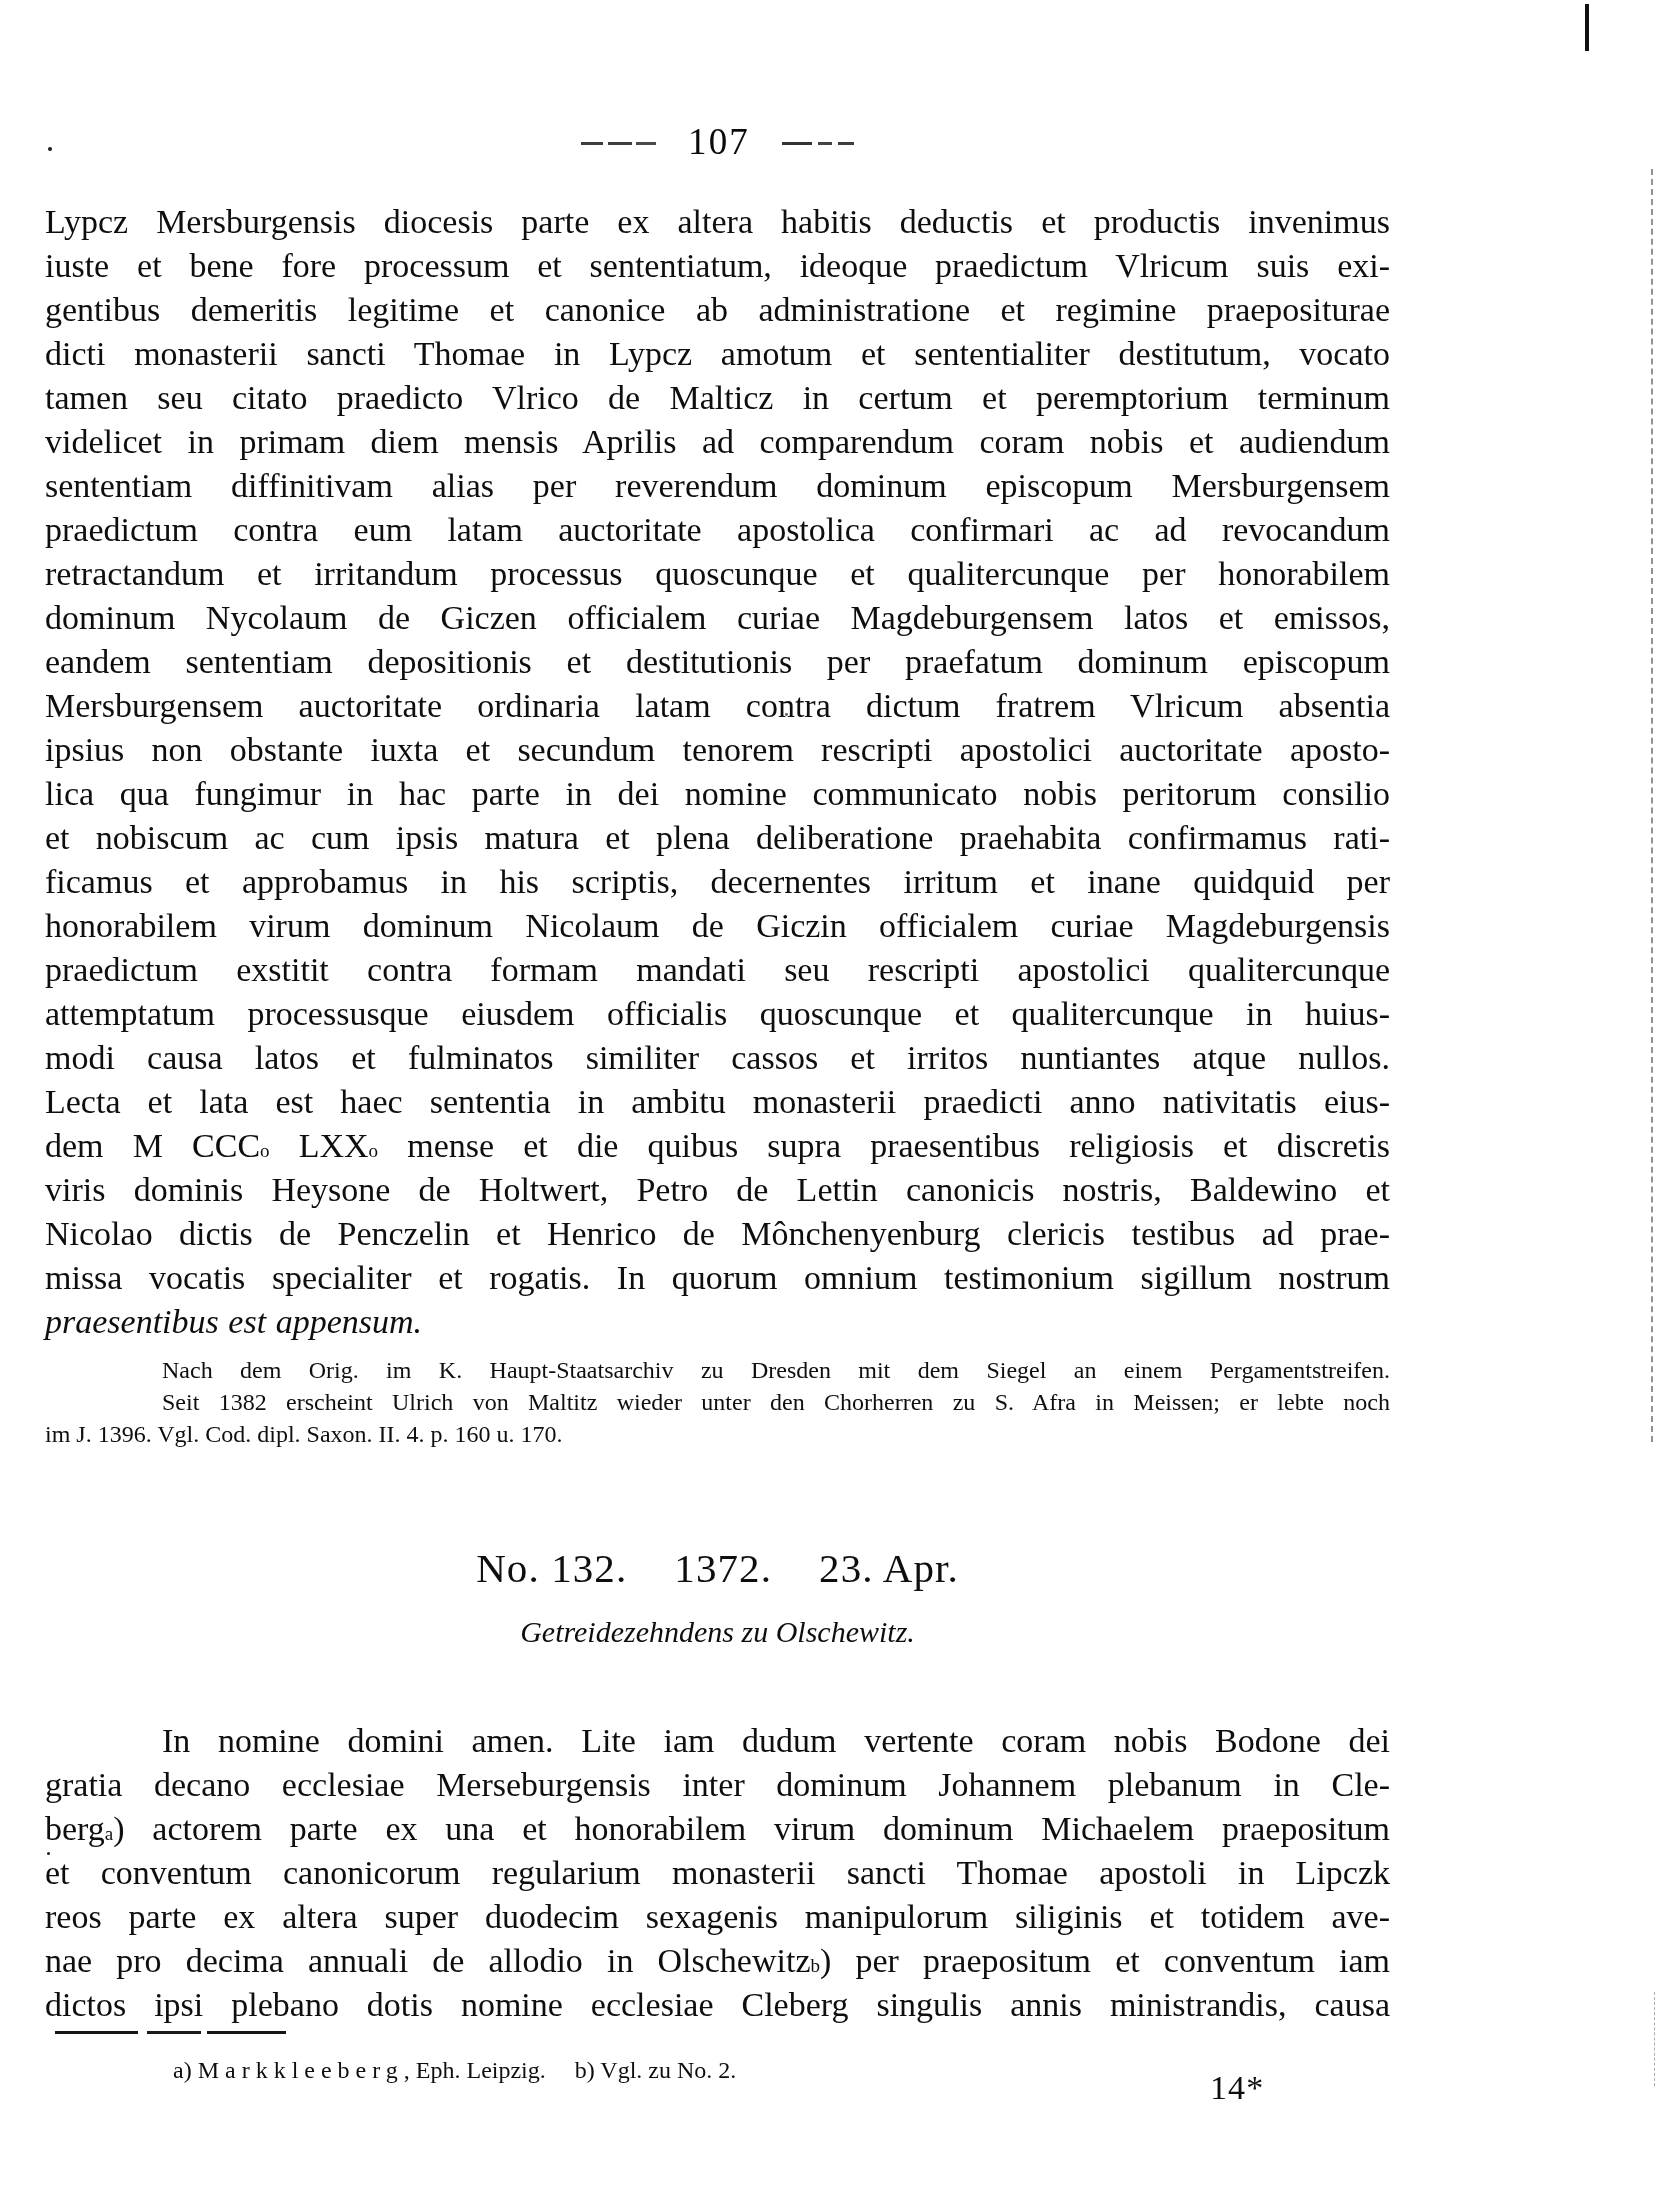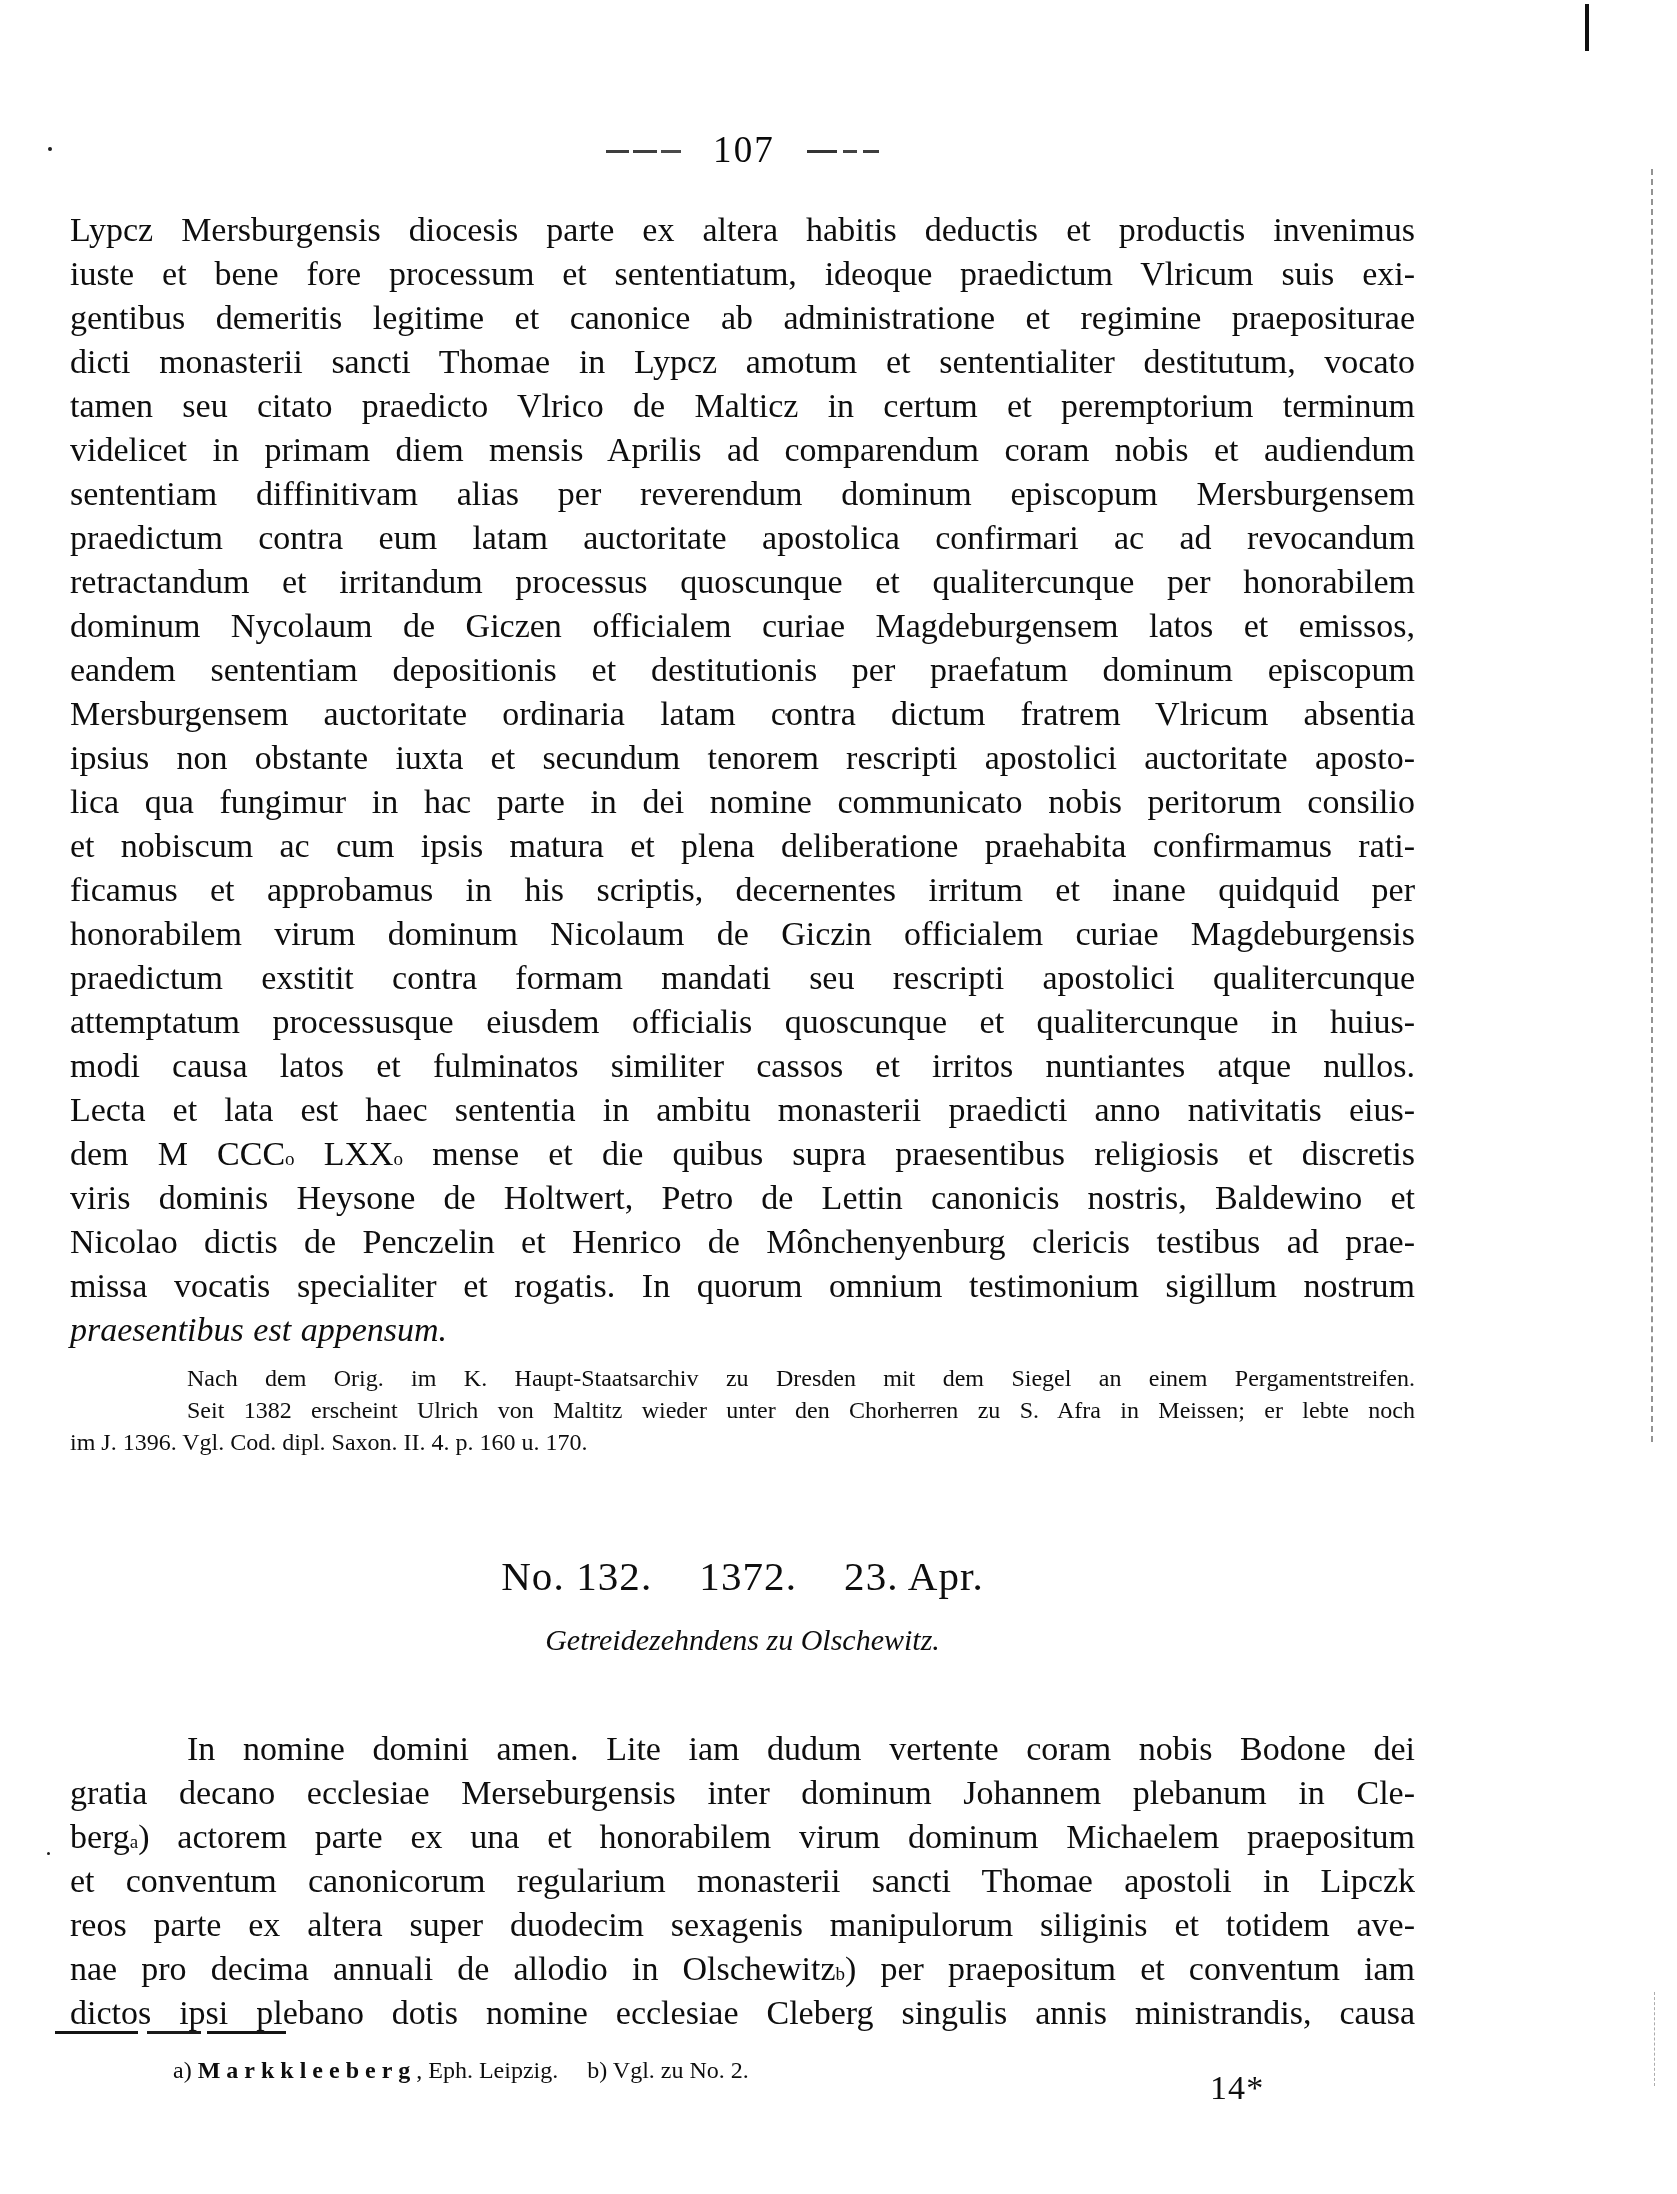--- a/index.html
+++ b/index.html
@@ -4,21 +4,21 @@
 <style>
   html, body { margin: 0; padding: 0; }
   body {
     width: 1678px; height: 2194px;
     background: #ffffff;
     position: relative;
     font-family: "Liberation Serif", "DejaVu Serif", serif;
     color: #0e0e0e;
     overflow: hidden;
   }
-  .col { position: absolute; left: 70px; width: 1345px; margin-top: 8px; }
+  .col { position: absolute; left: 45px; width: 1345px; }
 
   
   .pageno-row {
     top: 123px;
     display: flex; justify-content: center; align-items: center;
     gap: 32px;
   }
   .pageno {
     font-size: 37px; line-height: 37px; letter-spacing: 2.2px;
     color: #0a0a0a;
@@ -73,21 +73,21 @@
   #fn-rule {
     position: absolute; left: 55px; top: 2031px;
     width: 231px; height: 2.8px;
     background: linear-gradient(90deg,#141414 0 36%,transparent 36% 40%,#1b1b1b 40% 63%,transparent 63% 66%,#141414 66% 100%);
   }
   #footnotes {
     position: absolute; left: 173px; top: 2055px;
     font-size: 24px; line-height: 31px;
     white-space: nowrap;
   }
-  .spaced { letter-spacing: 6px; font-weight: bold; }
+  .spaced { letter-spacing: 6px; }
   .fn-b { margin-left: 23px; }
 
   #sig-mark {
     position: absolute; left: 1210px; top: 2070px;
     font-size: 34px; line-height: 35px; letter-spacing: 1.1px;
   }
 
   
   .artifact { position: absolute; }
   #edge-dash-long {

